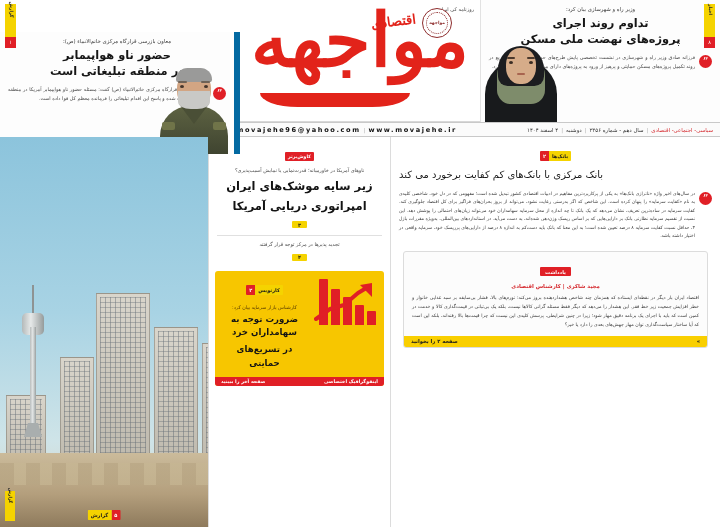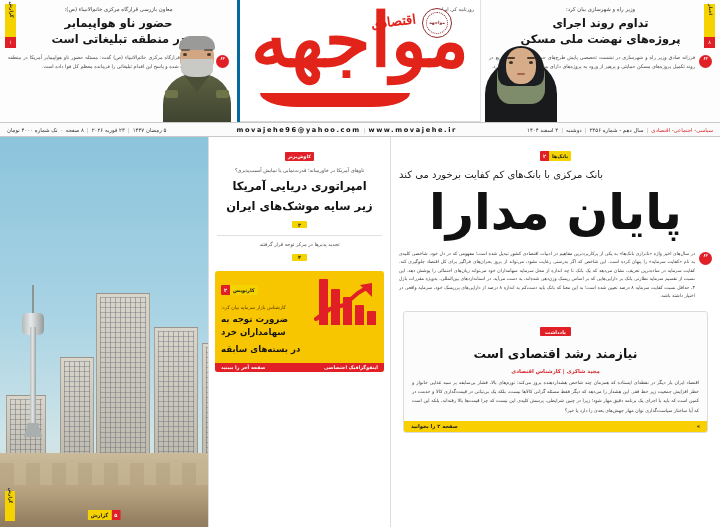--- a/index.html
+++ b/index.html
@@ -34,21 +34,21 @@
   
   .teaser {
     width: 240px;
     height: 122px;
     position: relative;
     background: #fdfdfd;
     padding: 6px 8px 4px 8px;
     overflow: hidden;
   }
   .teaser.right { border-left: 1px solid #e2e2e2; }
-  .teaser.left  { border-right: 3px solid #0369a1; }
+  .teaser.left  { border-right: 6px solid #0369a1; margin-top: 32px; }
 
   .teaser-eyebrow {
     font-size: 5.4px;
     color: #3a3a3a;
     text-align: center;
     letter-spacing: .1px;
     margin-bottom: 3px;
   }
   .teaser-head {
     font-size: 11.4px;
@@ -507,21 +507,21 @@
     bottom: 8px;
     width: 9px;
     background: #e01f26;
     border-radius: 1px 1px 0 0;
   }
   .arrow-line {
     position: absolute;
     bottom: 10px; left: 2px;
     width: 62px; height: 40px;
   }
-  .info-right { flex: 1; text-align: left; }
+  .info-right { flex: 1; text-align: center; }
   .ic-eyebrow { font-size: 4.8px; color: #5a3c00; margin-top: 9px; }
   .ic-head {
     font-size: 8.6px; font-weight: bold; color: #141414;
     line-height: 1.6; margin-top: 3px;
   }
   .ic-foot {
     margin: 6px -6px 0 -6px;
     background: #e01f26;
     color: #fff;
     font-size: 4.8px;
@@ -744,50 +744,48 @@
   <div class="main">
 
     <div class="lead-col">
       <div class="chip-center">
         <span class="tag-chip">
           <span class="t-label">بانک‌ها</span>
           <span class="t-num">۲</span>
         </span>
       </div>
       <div class="lead-kicker">بانک مرکزی با بانک‌های کم کفایت برخورد می کند</div>
-      <h1 class="lead-head">پایان مدارا</h1>
       <div class="lead-body">
         <div class="quote-dot"></div>
         <div class="lead-text">در سال‌های اخیر واژه «ناترازی بانک‌ها» به یکی از پرکاربردترین مفاهیم در ادبیات اقتصادی کشور تبدیل شده است؛ مفهومی که در دل خود، شاخصی کلیدی به نام «کفایت سرمایه» را پنهان کرده است. این شاخص که اگر بدرستی رعایت نشود، می‌تواند از بروز بحران‌های فراگیر برای کل اقتصاد جلوگیری کند. کفایت سرمایه در ساده‌ترین تعریف، نشان می‌دهد که یک بانک تا چه اندازه از محل سرمایه سهامداران خود می‌تواند زیان‌های احتمالی را پوشش دهد. این نسبت از تقسیم سرمایه نظارتی بانک بر دارایی‌هایی که بر اساس ریسک وزن‌دهی شده‌اند، به دست می‌آید. در استانداردهای بین‌المللی، به‌ویژه مقررات بازل ۳، حداقل نسبت کفایت سرمایه ۸ درصد تعیین شده است؛ به این معنا که بانک باید دست‌کم به اندازه ۸ درصد از دارایی‌های پرریسک خود، سرمایه واقعی در اختیار داشته باشد.</div>
       </div>
 
       <div class="note-box">
         <div style="text-align:center">
           <span class="red-chip">یادداشت</span>
         </div>
-        <div class="note-head">نیازمند رشد اقتصادی است</div>
         <div class="note-byline">مجید شاکری | کارشناس اقتصادی</div>
         <div class="note-text">اقتصاد ایران بار دیگر در نقطه‌ای ایستاده که همزمان چند شاخص هشداردهنده بروز می‌کند: تورم‌های بالا، فشار بی‌سابقه بر سبد غذایی خانوار و خطر افزایش جمعیت زیر خط فقر. این هشدار را می‌دهد که دیگر فقط مسئله گرانی کالاها نیست، بلکه یک بی‌ثباتی در قیمت‌گذاری کالا و خدمت در کمین است که باید با اجرای یک برنامه دقیق مهار شود؛ زیرا در چنین شرایطی، پرسش کلیدی این نیست که چرا قیمت‌ها بالا رفته‌اند، بلکه این است که آیا ساختار سیاست‌گذاری توان مهار جهش‌های بعدی را دارد یا خیر؟</div>
         <div class="yellow-banner">
           <span>»</span>
           <span>صفحه ۲ را بخوانید</span>
         </div>
       </div>
     </div>
 
     <div class="mid-col">
 
       <div style="text-align:center">
         <span class="green-chip">
           <span class="g-label">کاوش‌برتر</span>
         </span>
       </div>
       <div class="mid-eyebrow">ناوهای آمریکا در خاورمیانه؛ قدرت‌نمایی یا نمایش آسیب‌پذیری؟</div>
+      <div class="mid-head">زیر سایه موشک‌های ایران</div>
       <div class="mid-head">امپراتوری دریایی آمریکا</div>
-      <div class="mid-head">زیر سایه موشک‌های ایران</div>
       <span class="page-pill">۳</span>
 
       <div class="mid-rule"></div>
 
       <div class="mid-eyebrow">تجدید پذیرها در مرکز توجه قرار گرفتند</div>
       <span class="page-pill">۴</span>
 
       <div class="info-card">
         <div class="ic-inner">
           <div class="info-chart">
@@ -801,21 +799,21 @@
               <path d="M58 0 L58 14 L46 2 Z" fill="#e01f26"></path>
             </svg>
           </div>
           <div class="info-right">
             <span class="tag-chip">
               <span class="t-label">کارنویس</span>
               <span class="t-num">۲</span>
             </span>
             <div class="ic-eyebrow">کارشناس بازار سرمایه بیان کرد:</div>
             <div class="ic-head">ضرورت توجه به سهامداران خرد</div>
-            <div class="ic-head">در بسته‌های سابقه</div>
+            <div class="ic-head">در تسریع‌های حمایتی</div>
           </div>
         </div>
         <div class="ic-foot">
           <span>اینفوگرافیک اختصاصی</span>
           <span>صفحه آخر را ببینید</span>
         </div>
       </div>
     </div>
 
     <div class="photo-col">

